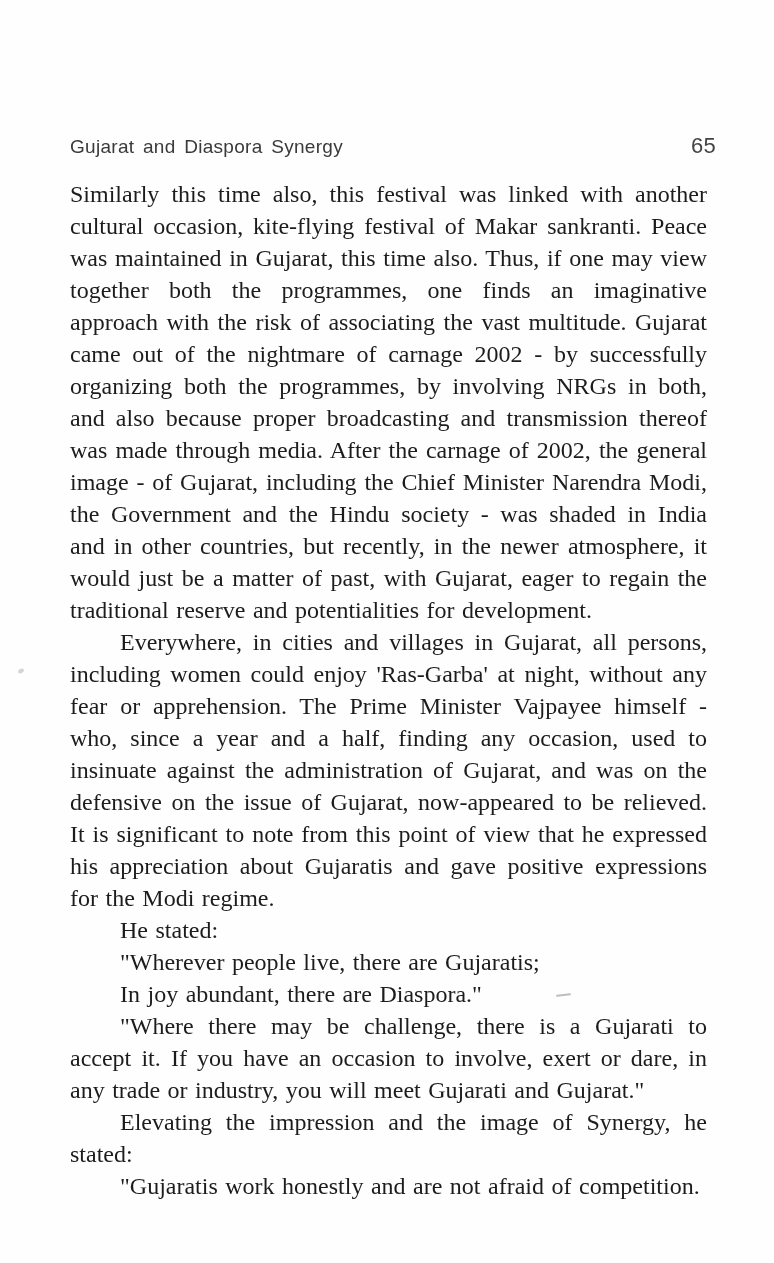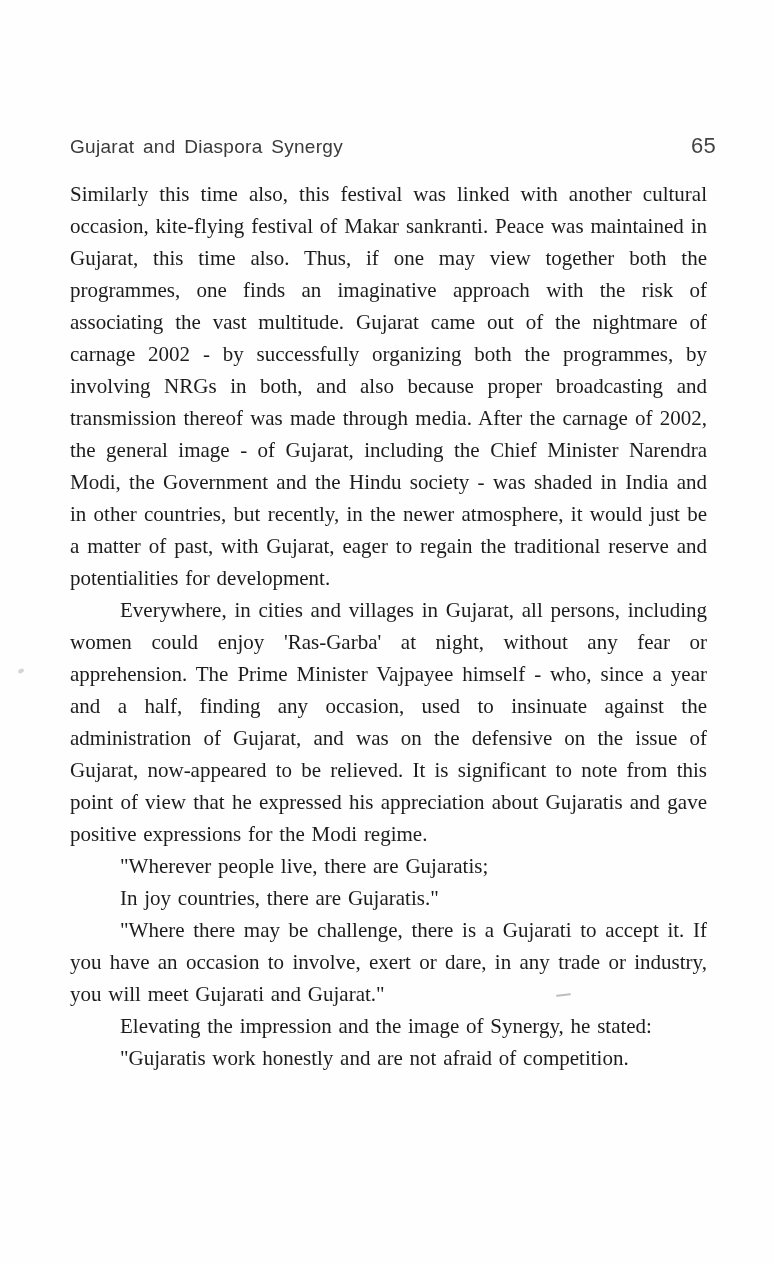--- a/index.html
+++ b/index.html
@@ -33,21 +33,21 @@
   }
   .page-number {
     font-size: 22px;
     color: #444444;
   }
   .body-text {
     position: absolute;
     top: 178px;
     left: 70px;
     width: 637px;
-    font-size: 21px;
+    font-size: 24px;
     line-height: 32px;
     color: #1c1c1c;
     text-align: justify;
     word-spacing: 1.5px;
   }
   .body-text p {
     margin: 0;
   }
   .body-text p.indent {
     text-indent: 50px;
@@ -82,22 +82,23 @@
 <div class="page">
 
   <div class="running-header">
     <span class="running-title">Gujarat and Diaspora Synergy</span>
     <span class="page-number">65</span>
   </div>
 
   <div class="body-text">
     <p class="">Similarly this time also, this festival was linked with another cultural occasion, kite-flying festival of Makar sankranti. Peace was maintained in Gujarat, this time also. Thus, if one may view together both the programmes, one finds an imaginative approach with the risk of associating the vast multitude. Gujarat came out of the nightmare of carnage 2002 - by successfully organizing both the programmes, by involving NRGs in both, and also because proper broadcasting and transmission thereof was made through media. After the carnage of 2002, the general image - of Gujarat, including the Chief Minister Narendra Modi, the Government and the Hindu society - was shaded in India and in other countries, but recently, in the newer atmosphere, it would just be a matter of past, with Gujarat, eager to regain the traditional reserve and potentialities for development.</p>
     <p class="indent">Everywhere, in cities and villages in Gujarat, all persons, including women could enjoy 'Ras-Garba' at night, without any fear or apprehension. The Prime Minister Vajpayee himself - who, since a year and a half, finding any occasion, used to insinuate against the administration of Gujarat, and was on the defensive on the issue of Gujarat, now-appeared to be relieved. It is significant to note from this point of view that he expressed his appreciation about Gujaratis and gave positive expressions for the Modi regime.</p>
+    <p class="indent">He stated:</p>
     <p class="indent">"Wherever people live, there are Gujaratis;</p>
-    <p class="indent">In joy countries, there are Gujaratis."</p>
+    <p class="indent">In joy abundant, there are Diaspora."</p>
     <p class="indent">"Where there may be challenge, there is a Gujarati to accept it. If you have an occasion to involve, exert or dare, in any trade or industry, you will meet Gujarati and Gujarat."</p>
     <p class="indent">Elevating the impression and the image of Synergy, he stated:</p>
     <p class="indent">"Gujaratis work honestly and are not afraid of competition.</p>
   </div>
 
   <div class="speck"></div>
   <div class="stray-dash"></div>
 
 </div>
 

